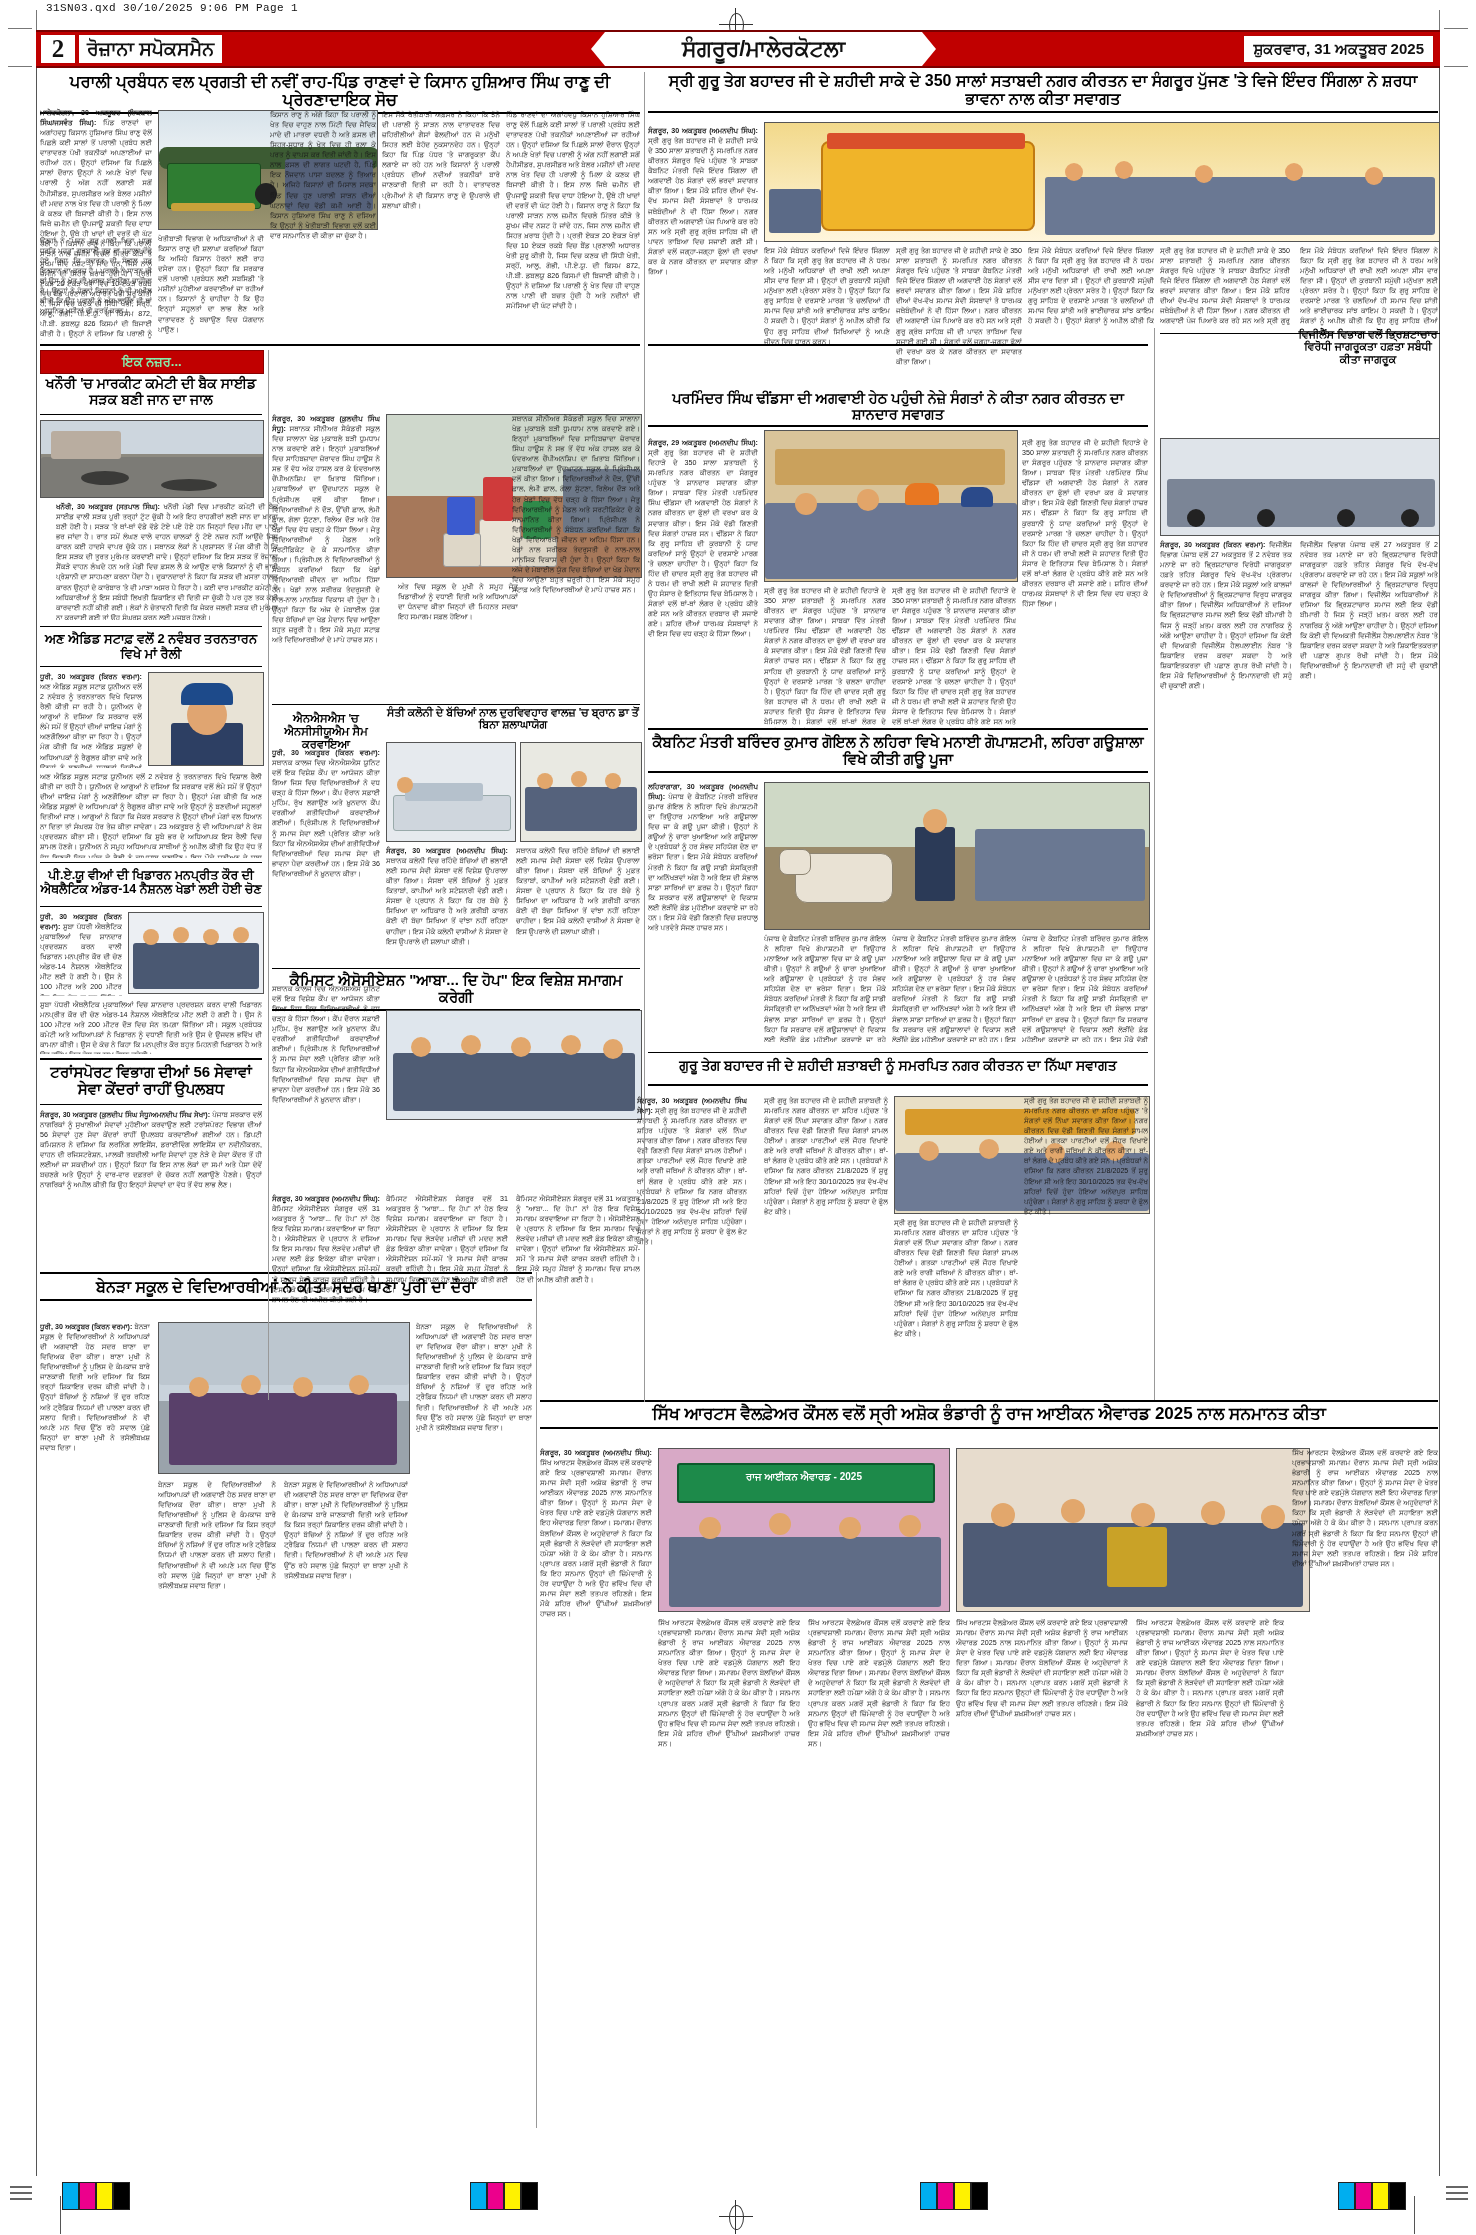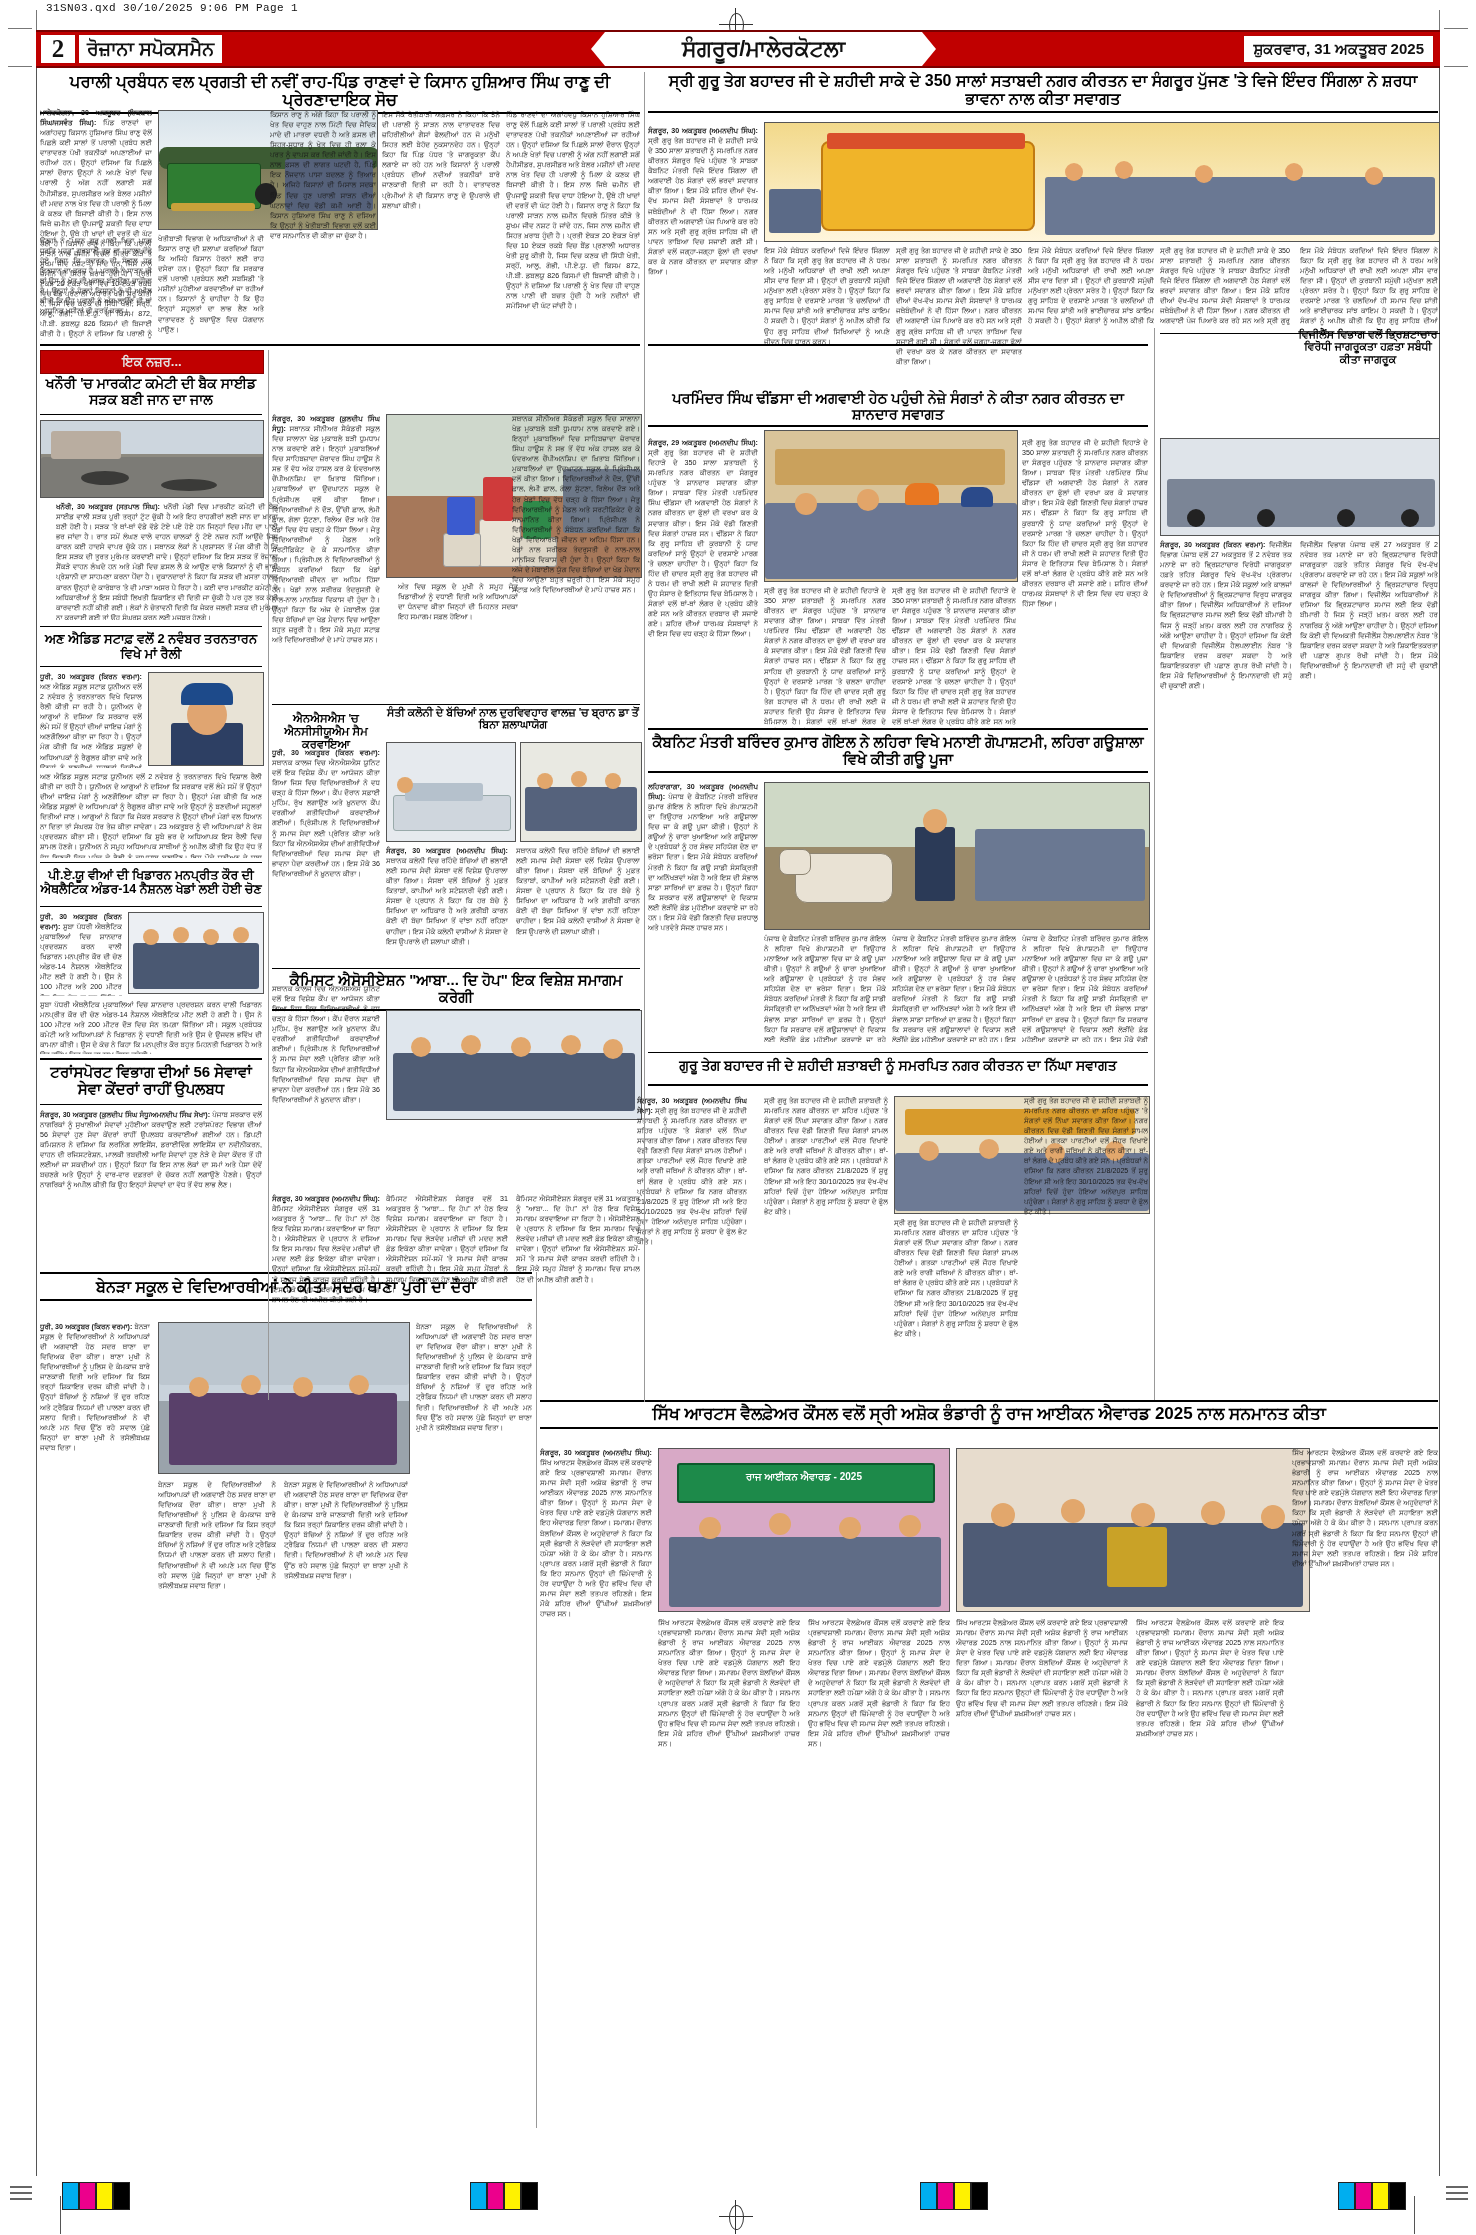--- a/index.html
+++ b/index.html
@@ -31,21 +31,21 @@
 
   
   .photo{position:absolute;overflow:hidden;background:#b9c4cc;border:1px solid #555;}
   .photo .sky{position:absolute;left:0;top:0;right:0;height:46%;}
   .photo .ground{position:absolute;left:0;bottom:0;right:0;height:56%;}
   .blob{position:absolute;border-radius:46% 46% 40% 40%;}
   .pill{position:absolute;border-radius:3px;}
   .circ{position:absolute;border-radius:50%;}
 
   
-  .redbar{position:absolute;background:#c00000;color:#e5e5e5;font-weight:bold;display:flex;align-items:center;justify-content:center;border:1px solid #8a0000;}
+  .redbar{position:absolute;background:#c00000;color:#86efac;font-weight:bold;display:flex;align-items:center;justify-content:center;border:1px solid #8a0000;}
 
   
   .cmyk{position:absolute;display:flex;height:26px;}
   .cmyk i{display:block;width:15px;height:26px;border:1px solid #222;}
 
   .ladder{position:absolute;width:22px;}
   .ladder i{display:block;height:2px;background:#666;margin-bottom:4px;}
 
   .caption{position:absolute;font-size:7px;color:#111;text-align:center;font-weight:bold;line-height:1.25;}
 </style>

